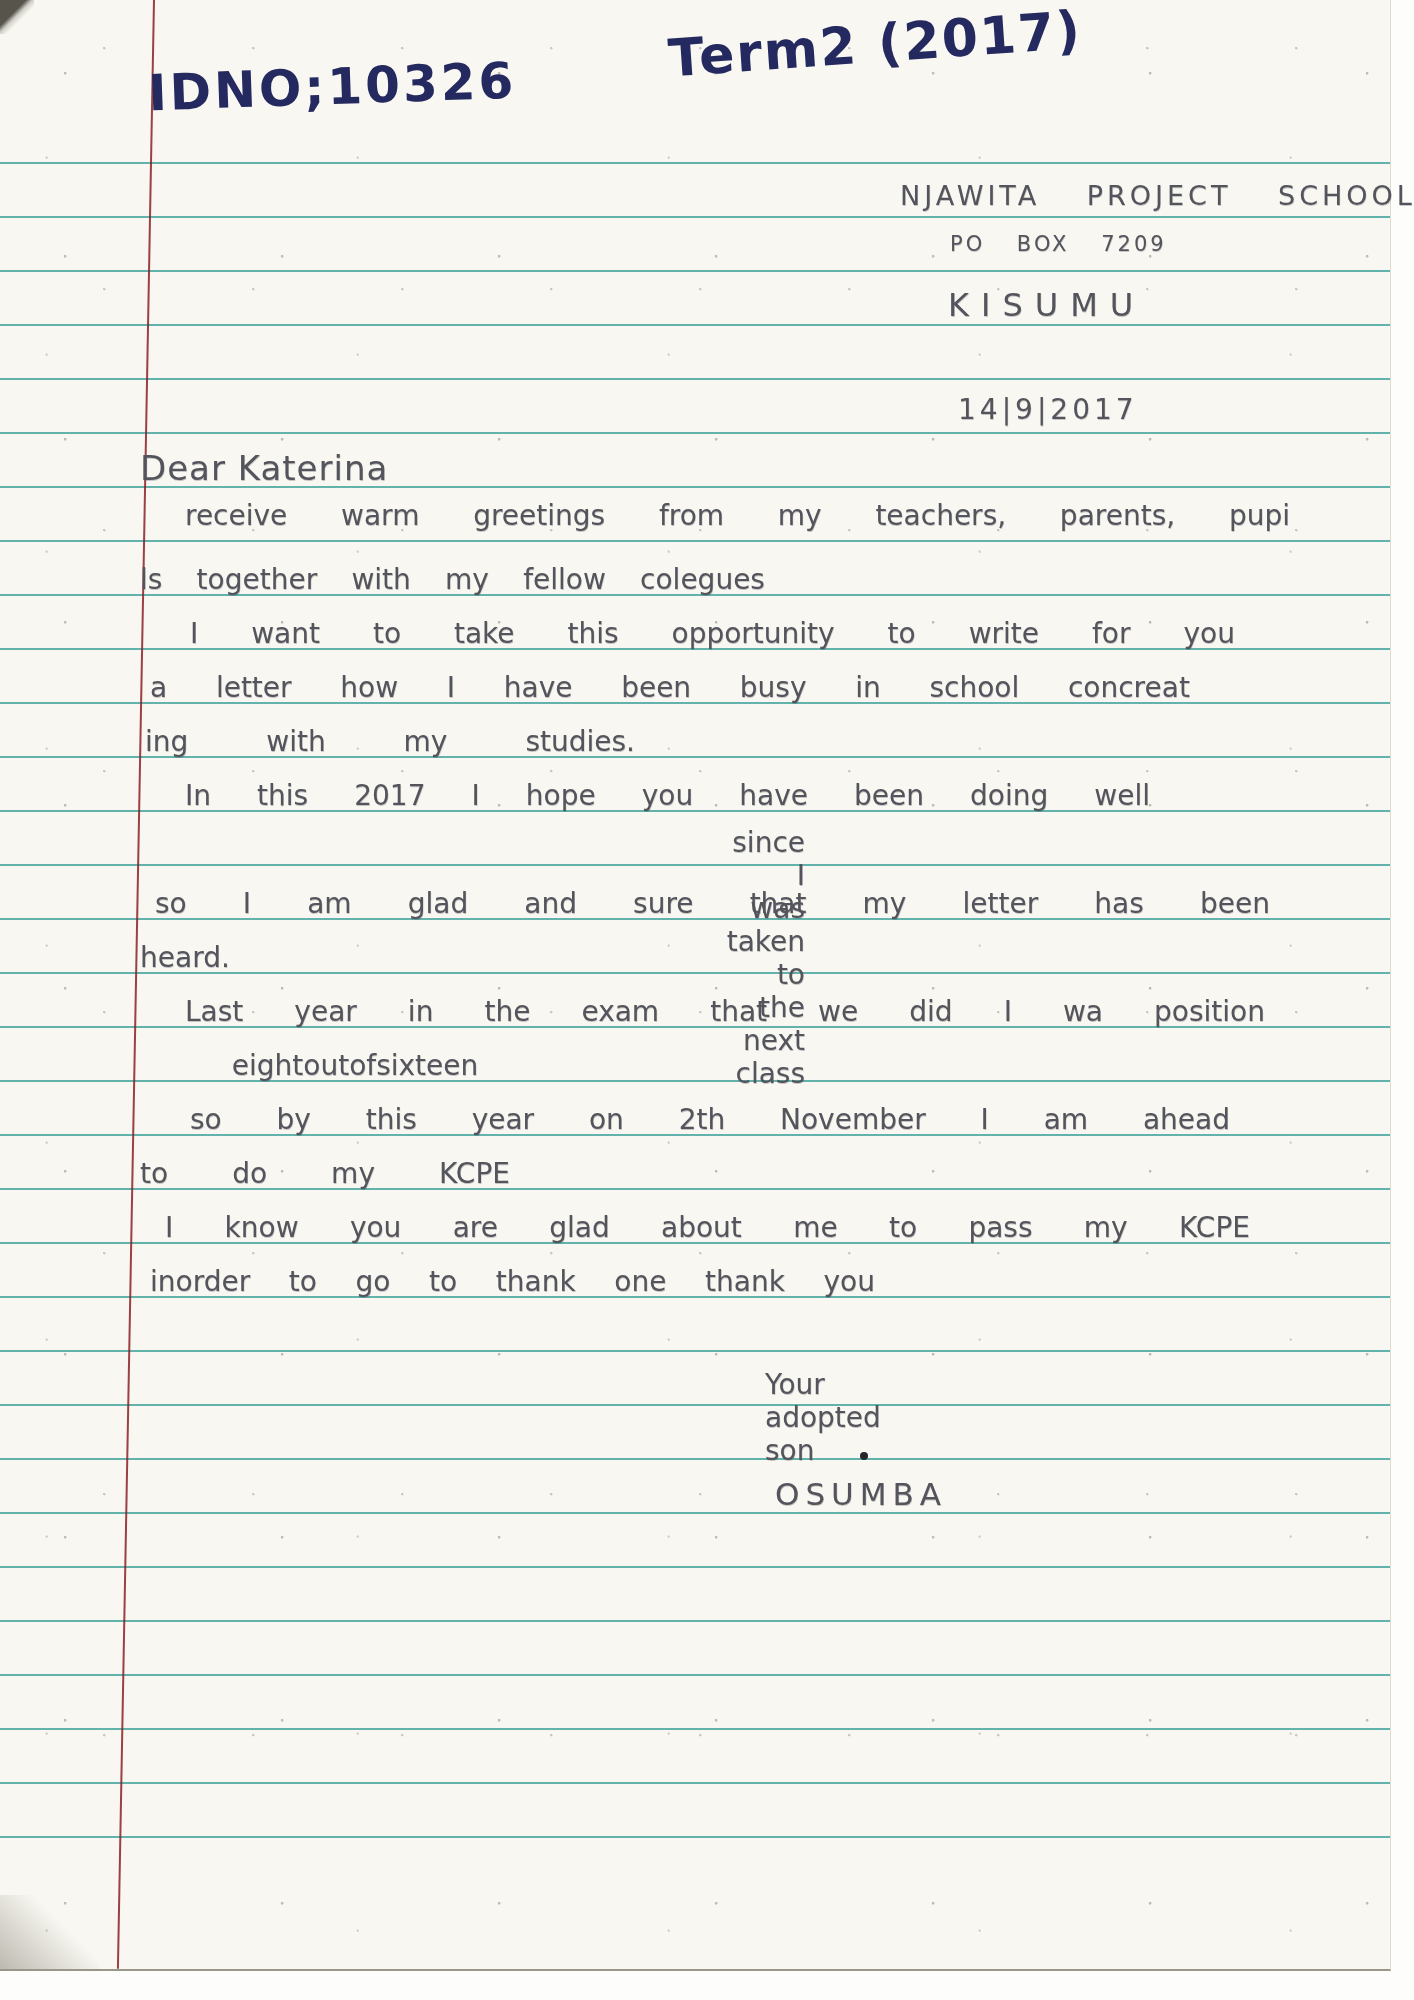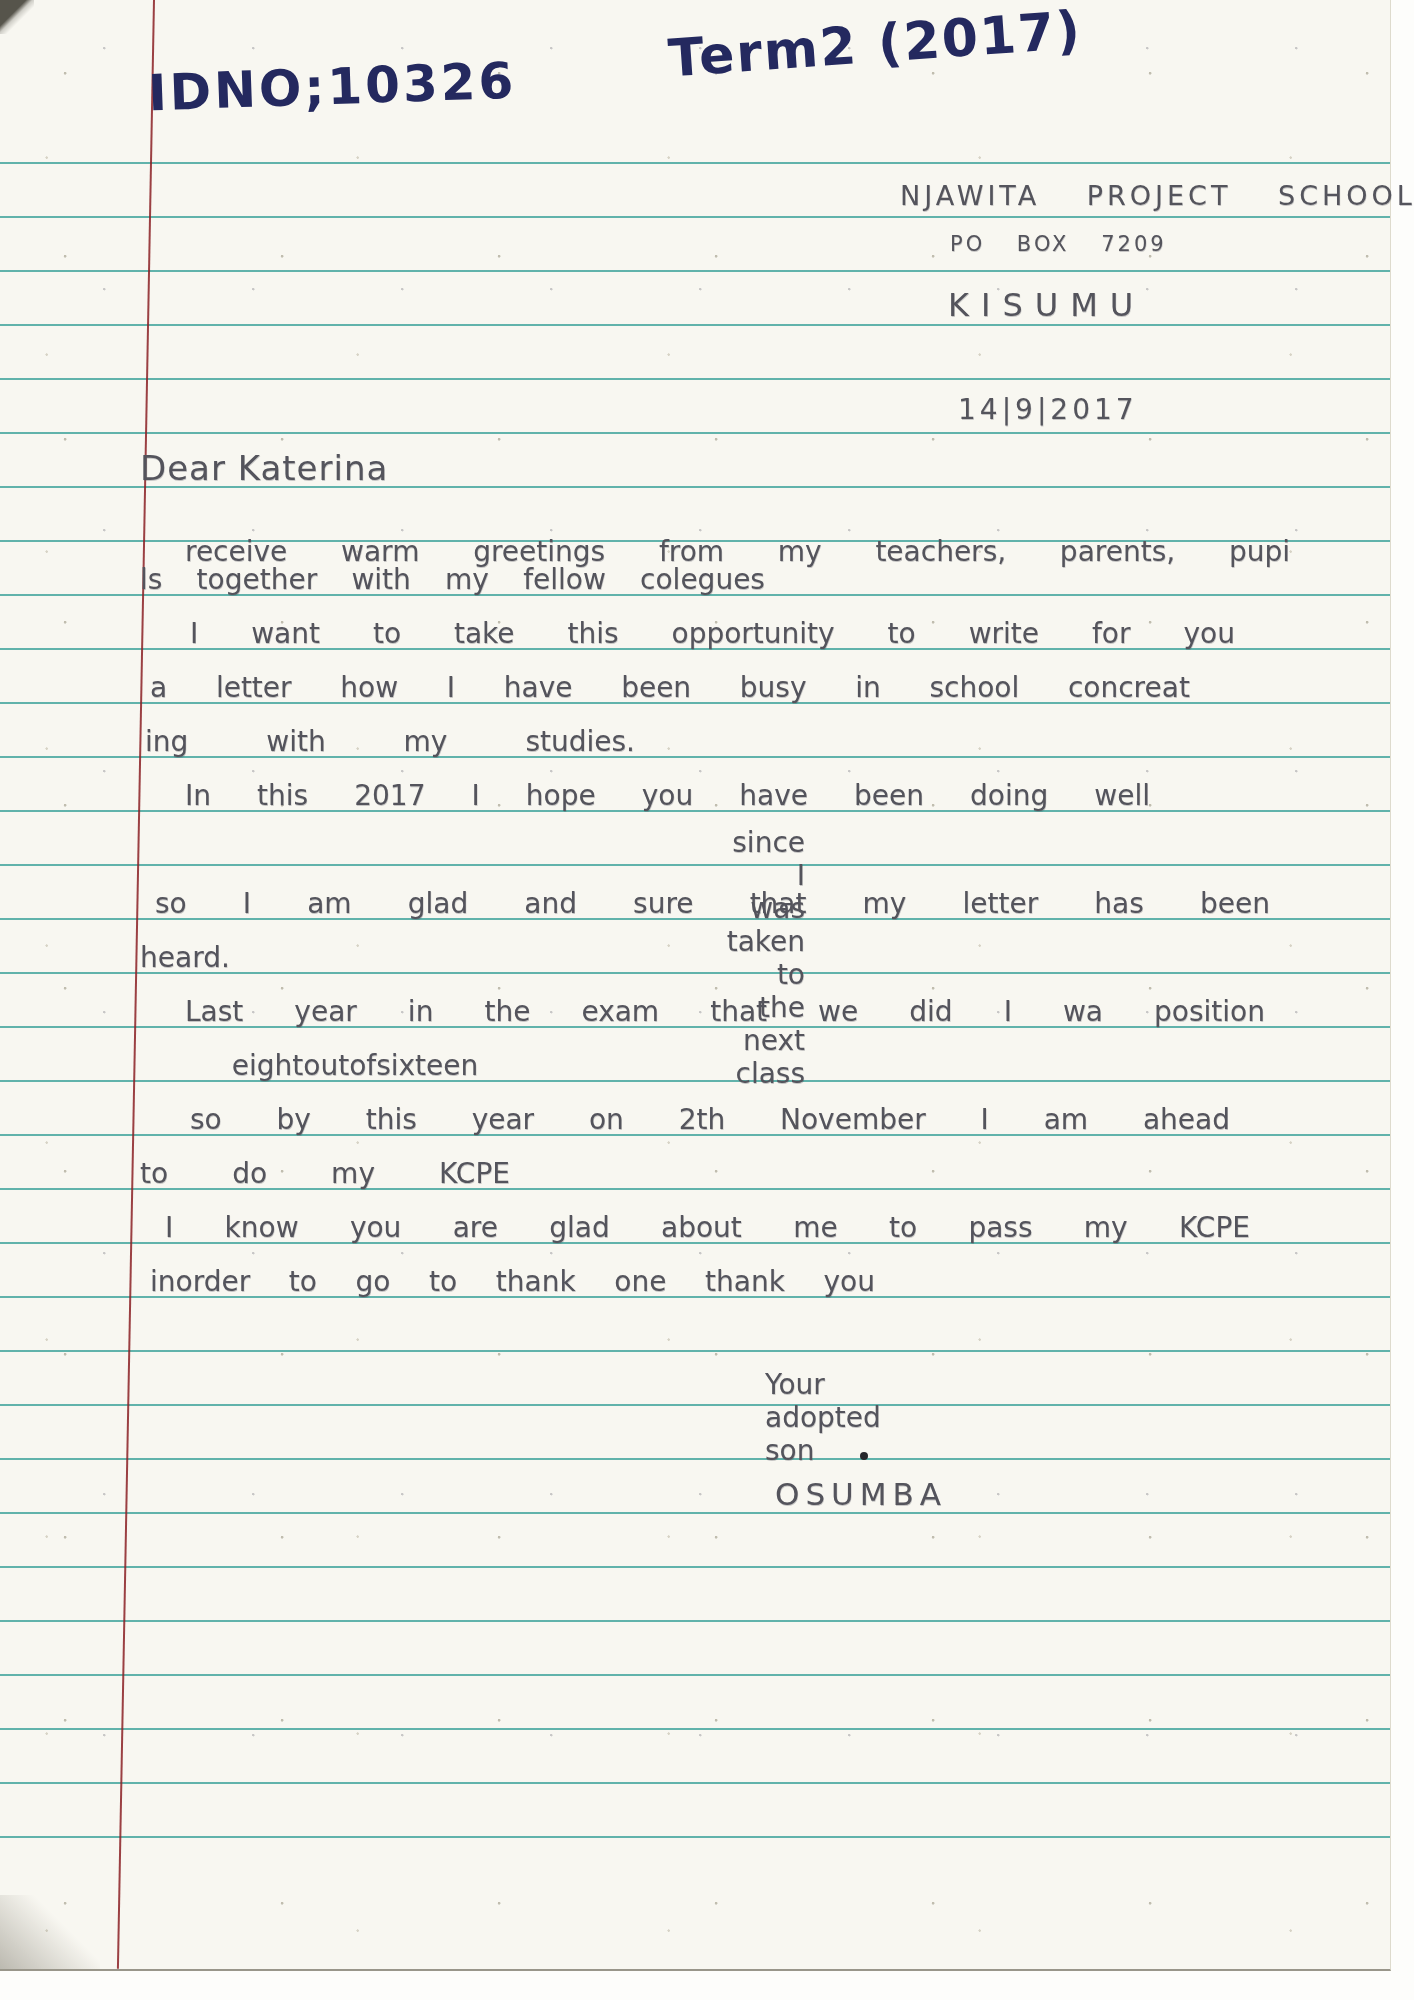--- a/index.html
+++ b/index.html
@@ -83,21 +83,21 @@
   <div class="term ink">Term2 (2017)</div>
 
   <div class="addr-school hand">NJAWITA PROJECT SCHOOL</div>
   <div class="addr-box hand">PO BOX 7209</div>
   <div class="addr-town hand">KISUMU</div>
   <div class="date-line hand">14|9|2017</div>
 
   <div class="salutation hand">Dear Katerina</div>
 
   <div id="letter-body">
-      <div class="hand body-line just" style="left: 185px; top: 528px; width: 1105px;">
+      <div class="hand body-line just" style="left: 185px; top: 492px; width: 1105px;">
         <span>receive</span>
         <span>warm</span>
         <span>greetings</span>
         <span>from</span>
         <span>my</span>
         <span>teachers,</span>
         <span>parents,</span>
         <span>pupi</span>
       </div>
       <div class="hand body-line just" style="left: 140px; top: 556px; width: 625px;">

